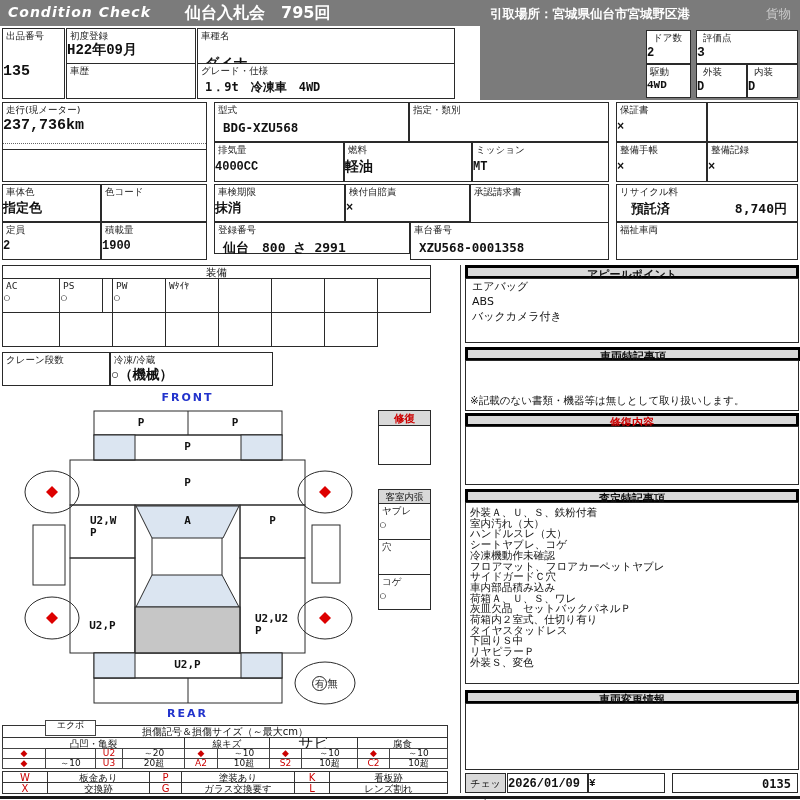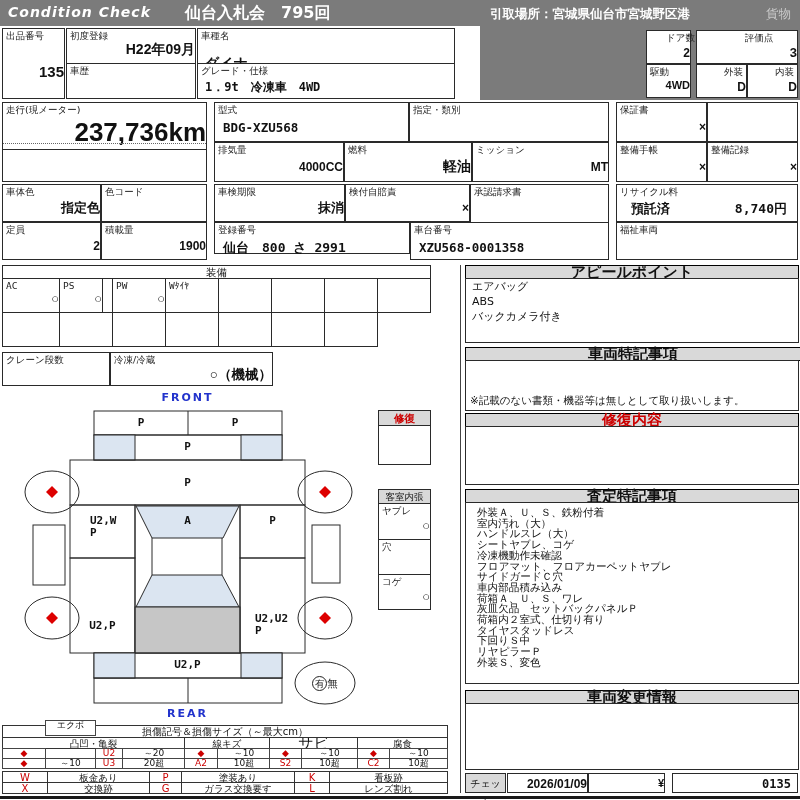--- a/index.html
+++ b/index.html
@@ -2,26 +2,26 @@
 <html><head>
 <meta charset="utf-8">
 <style>
   html,body{margin:0;padding:0;background:#fff}
   .page{position:relative;width:800px;height:800px;background:#fff;overflow:hidden;
         font-family:"DejaVu Sans",sans-serif;color:#111}
   .abs{position:absolute}
   .box{position:absolute;border:1px solid #2a2a2a;background:#fff;box-sizing:border-box}
   .gbox{position:absolute;border:1px solid #2a2a2a;background:#d9d9d9;box-sizing:border-box}
   .lb{position:absolute;top:1px;left:3px;font-size:9.5px;white-space:nowrap;color:#222}
-  .lbc{position:absolute;top:1px;left:12px;width:100%;text-align:center;font-size:9.5px;white-space:nowrap;color:#222}
-  .vc{position:absolute;left:0;width:100%;text-align:right;font-family:Liberation Sans, sans-serif;
+  .lbc{position:absolute;top:1px;left:6px;width:100%;text-align:left;font-size:9.5px;white-space:nowrap;color:#222}
+  .vc{position:absolute;left:0;width:100%;text-align:left;font-family:Liberation Mono, monospace;
       font-weight:bold;white-space:nowrap}
   .vl{position:absolute;font-family:"DejaVu Sans Mono","DejaVu Sans",monospace;font-weight:bold;white-space:nowrap}
-  .hdrbar{position:absolute;border:1px solid #000000;background:#d9d9d9;box-sizing:border-box;text-align:center;
-          font-weight:bold;font-size:15px;line-height:13px;white-space:nowrap}
+  .hdrbar{position:absolute;border:3px solid #000000;background:#d9d9d9;box-sizing:border-box;text-align:center;
+          font-weight:bold;font-size:11px;line-height:13px;white-space:nowrap}
   .red{color:#c00}
   .blue{color:#2233cc}
   .mono{font-family:"DejaVu Sans Mono","DejaVu Sans",monospace}
   .note{font-size:10.5px;white-space:nowrap}
   .aline{font-size:10.6px;line-height:10.7px;white-space:nowrap}
   .pline{font-size:11px;line-height:15px;white-space:nowrap}
   .mark{position:absolute;font-family:"DejaVu Sans Mono","DejaVu Sans",monospace;font-weight:bold;
         font-size:11px;line-height:12px;white-space:nowrap}
   .code{background:#c9c9c9;color:#c00;font-weight:normal}
   .lcell{position:absolute;border:1px solid #444;box-sizing:border-box;text-align:center;
@@ -80,21 +80,21 @@
     <span class="lbc">外装</span>
     <span class="vc" style="top:15px;font-size:12px">D</span>
   </div>
   <div class="box" style="left:747px;top:64px;width:51px;height:34px">
     <span class="lbc">内装</span>
     <span class="vc" style="top:15px;font-size:12px">D</span>
   </div>
 
   <div class="box" style="left:2px;top:102px;width:205px;height:80px">
     <span class="lb">走行(現メーター)</span>
-    <span class="vc" style="top:14px;font-size:26px">237,736km</span>
+    <span class="vc" style="top:14px;font-size:15px">237,736km</span>
     <span class="abs" style="left:0;top:40px;width:100%;border-top:1px dotted #666"></span>
     <span class="abs" style="left:0;top:46px;width:100%;border-top:1px solid #2a2a2a"></span>
   </div>
   <div class="box" style="left:214px;top:102px;width:195px;height:40px">
     <span class="lb">型式</span>
     <span class="vl" style="top:17px;left:8px;font-size:12.5px">BDG-XZU568</span>
   </div>
   <div class="box" style="left:409px;top:102px;width:200px;height:40px">
     <span class="lb">指定・類別</span>
   </div>
@@ -226,21 +226,21 @@
   <div class="hdrbar red" style="left:465px;top:413px;width:334px;height:14px">
     <span>修復内容</span>
   </div>
   <div class="box" style="left:465px;top:426px;width:334px;height:59px">
     <span></span>
   </div>
 
   <div class="hdrbar" style="left:465px;top:489px;width:334px;height:14px">
     <span>査定特記事項</span>
   </div>
-  <div class="box" style="left:465px;top:502px;width:334px;height:182px;padding:4px 11px">
+  <div class="box" style="left:465px;top:502px;width:334px;height:182px;padding:4px 4px">
     <div class="aline">外装Ａ、Ｕ、Ｓ、鉄粉付着</div>
     <div class="aline">室内汚れ（大）</div>
     <div class="aline">ハンドルスレ（大）</div>
     <div class="aline">シートヤブレ、コゲ</div>
     <div class="aline">冷凍機動作未確認</div>
     <div class="aline">フロアマット、フロアカーペットヤブレ</div>
     <div class="aline">サイドガードＣ穴</div>
     <div class="aline">車内部品積み込み</div>
     <div class="aline">荷箱Ａ、Ｕ、Ｓ、ワレ</div>
     <div class="aline">灰皿欠品　セットバックパネルＰ</div>

